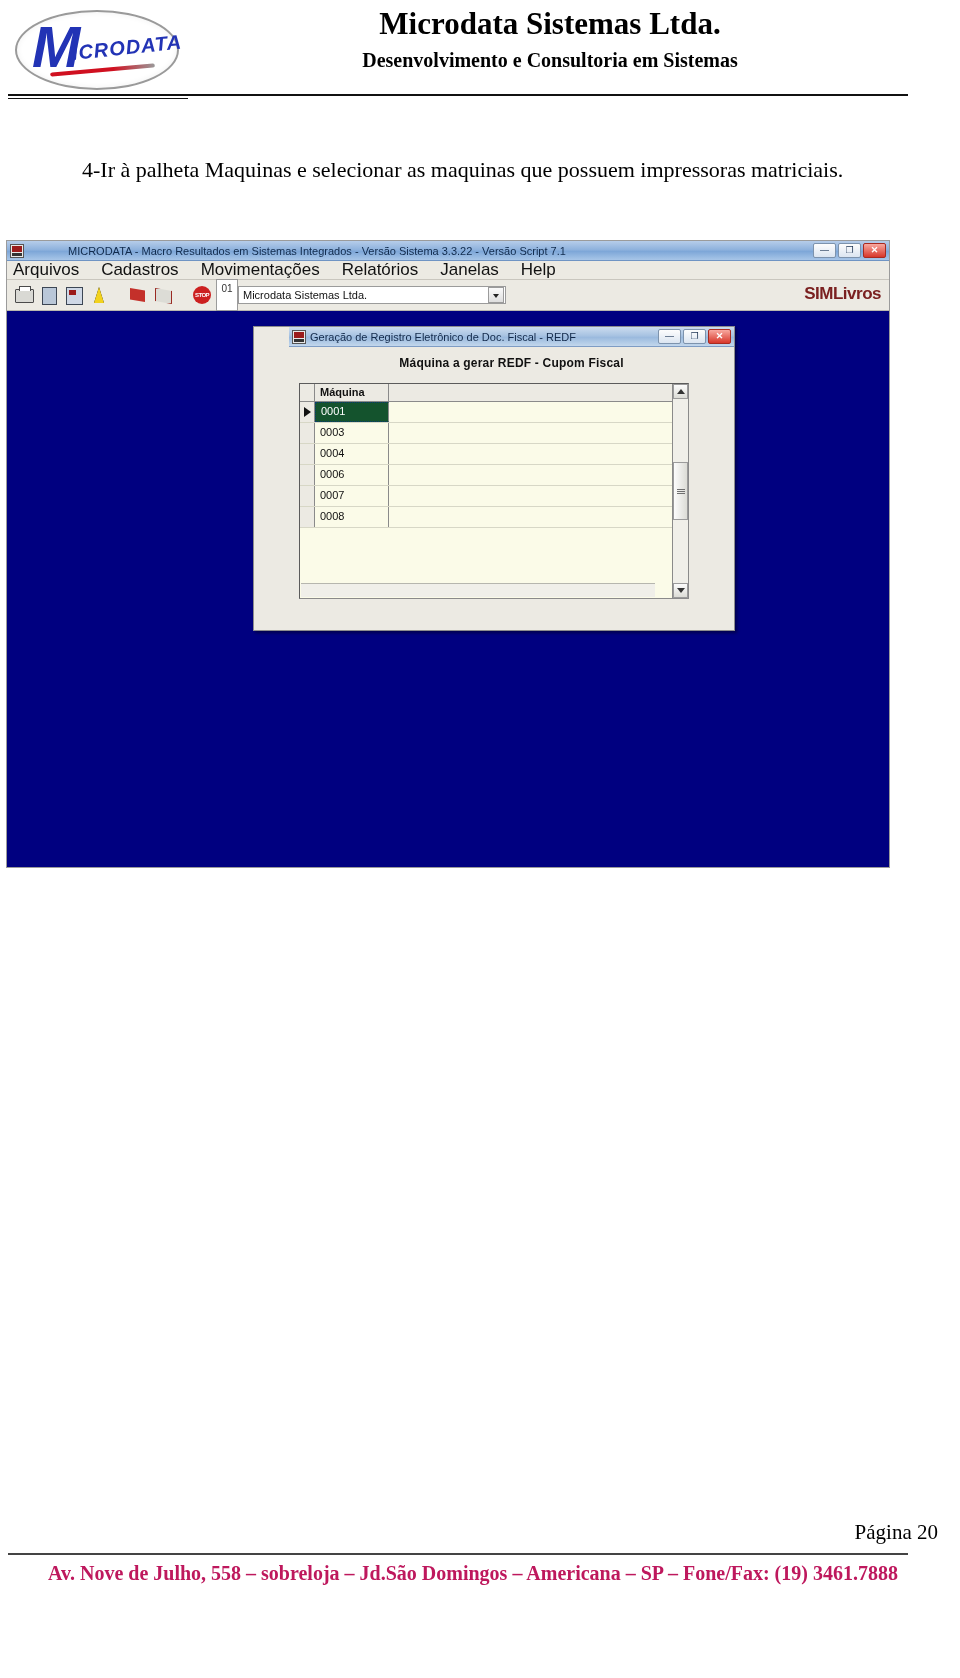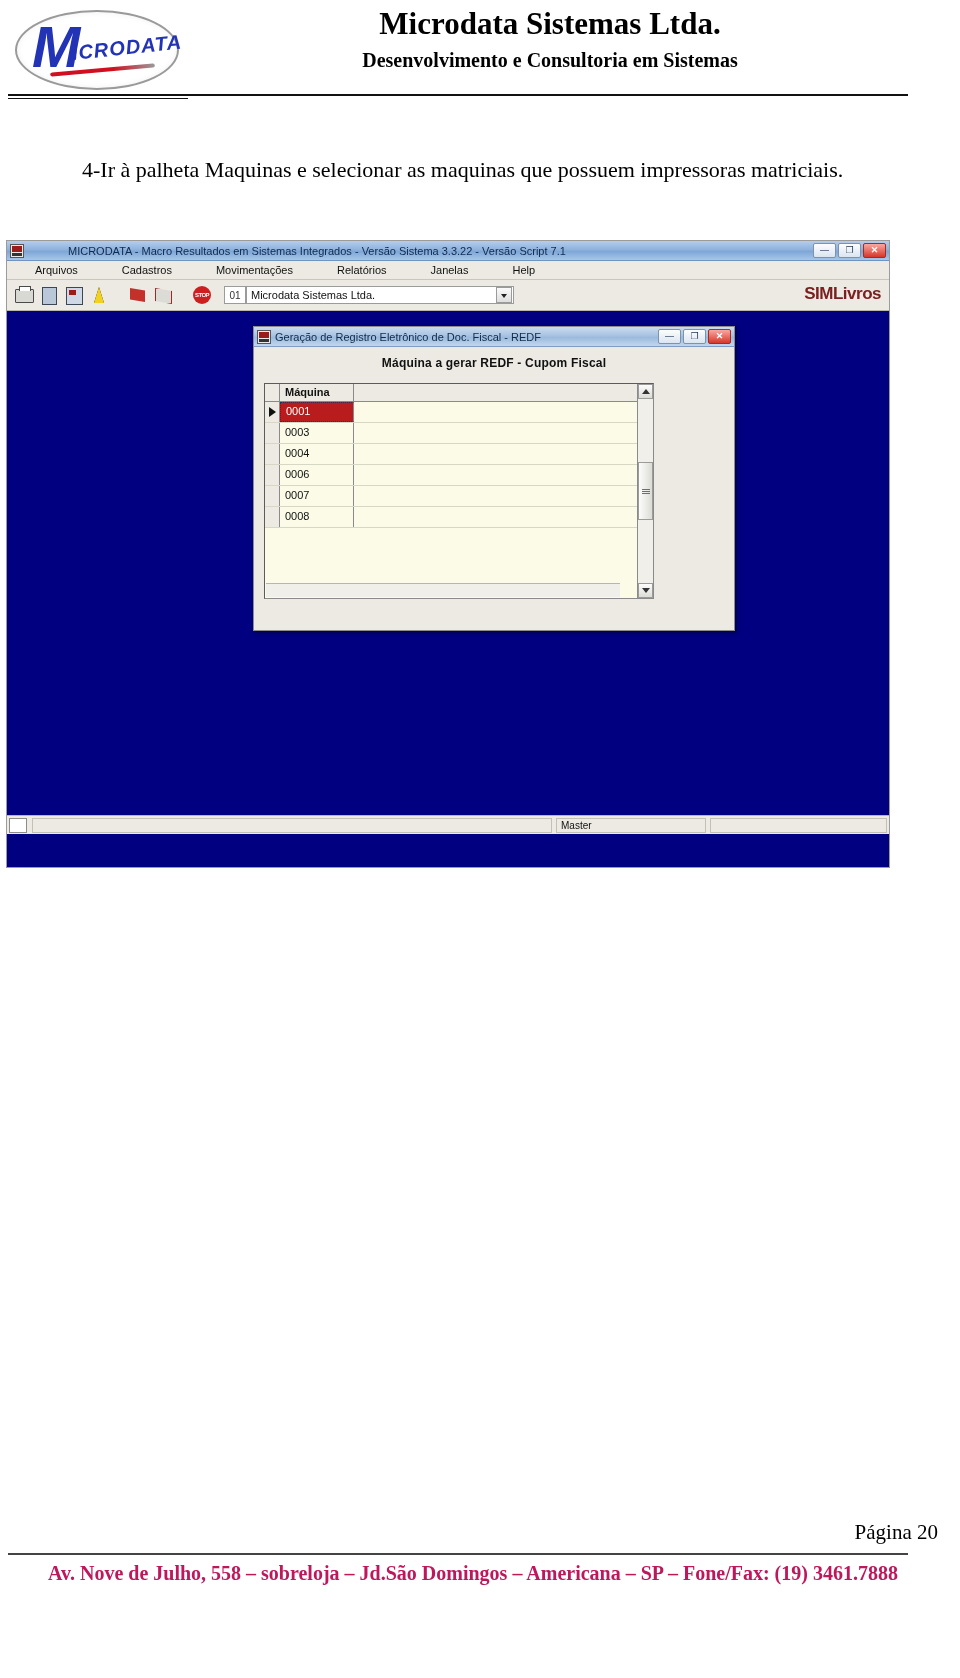--- a/index.html
+++ b/index.html
@@ -199,24 +199,23 @@
   .win-menubar {
     height: 18px;
     background: #eceae3;
     border-bottom: 1px solid #c9c6be;
     display: flex;
     align-items: center;
     padding-left: 6px;
     gap: 22px;
   }
   .menu-item {
-    font-size: 11px;
+    font-size: 17px;
     color: #111;
     white-space: nowrap;
-    margin-left: 22px;
   }
 
   
   .win-toolbar {
     height: 30px;
     background: #eceae3;
     border-bottom: 1px solid #b9b6ae;
     display: flex;
     align-items: center;
     padding-left: 6px;
@@ -282,28 +281,27 @@
     background: #cc2020;
     border-radius: 50%;
     color: #fff;
     font-size: 6px;
     font-weight: bold;
     text-align: center;
     line-height: 18px;
     letter-spacing: -0.5px;
   }
   .tb-combo-num {
-    width: 22px; height: 18px;
+    width: 22px; height: 32px;
     border: 1px solid #9b9b9b;
     background: #fff;
     font-size: 10px;
     line-height: 17px;
     text-align: center;
     color: #333;
-    margin-left: 8px;
     box-sizing: border-box;
     flex: none;
   }
   .tb-combo {
     width: 268px; height: 18px;
     border: 1px solid #9b9b9b;
     background: #fff;
     display: flex;
     align-items: center;
     box-sizing: border-box;
@@ -353,20 +351,21 @@
   
   .dlg {
     position: absolute;
     left: 246px; top: 15px;
     width: 482px;
     height: 305px;
     background: #eceae3;
     border: 1px solid #8d8d8d;
     box-shadow: 2px 2px 3px rgba(0,0,0,0.4);
     box-sizing: border-box;
+    padding-left: 35px;
   }
   .dlg-titlebar {
     height: 19px;
     background: linear-gradient(180deg, #ccdcef 0%, #a8c3e2 45%, #9bbade 55%, #c2d7ec 100%);
     border-bottom: 1px solid #7e9cc4;
     display: flex;
     align-items: center;
   }
   .dlg-title-text {
     font-size: 11px;
@@ -532,21 +531,21 @@
     flex: none;
     border-right: 1px solid #8a8a8a;
     font-family: "Liberation Sans", sans-serif;
     font-size: 11px;
     line-height: 19px;
     padding-left: 5px;
     color: #111;
     box-sizing: border-box;
   }
   .grow.selected .gr-cell {
-    background: #b91c1c;
+    background: #14532d;
     color: #ffffff;
     border: 1px dotted #0b3c70;
     border-right: 1px solid #8a8a8a;
     line-height: 17px;
   }
   .grid-scroll {
     width: 16px;
     flex: none;
     background: #ece9e1;
     border-left: 1px solid #8a8a8a;
@@ -788,24 +787,18 @@
             <div class="sb-btn up"></div>
             <div class="sb-track"></div>
             <div class="sb-thumb"></div>
             <div class="sb-track"></div>
             <div class="sb-btn down"></div>
           </div>
         </div>
       </div>
     </div>
 
-    <div class="win-status">
-      <div class="st-icon"></div>
-      <div class="st-cell st-mid"></div>
-      <div class="st-cell st-master">Master</div>
-      <div class="st-cell st-end"></div>
-    </div>
   </div>
 </div>
 
 <div class="page-num">Página 20</div>
 <div class="foot-rule"></div>
 <div class="foot-addr">Av. Nove de Julho, 558 – sobreloja – Jd.São Domingos – Americana – SP – Fone/Fax: (19) 3461.7888</div>
 
 </body></html>

